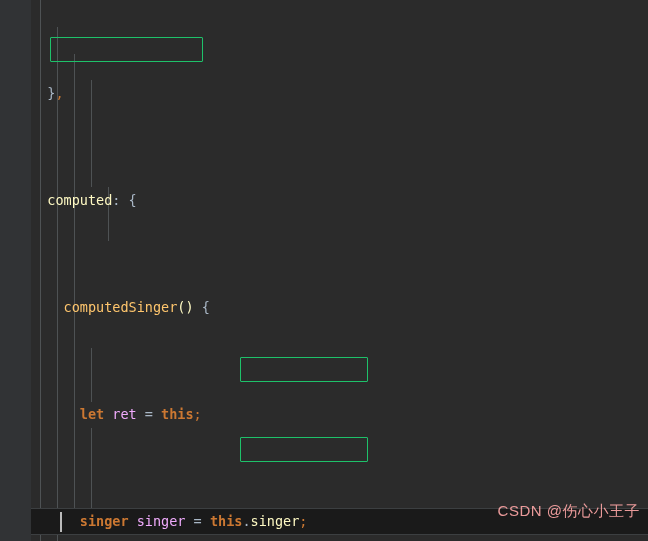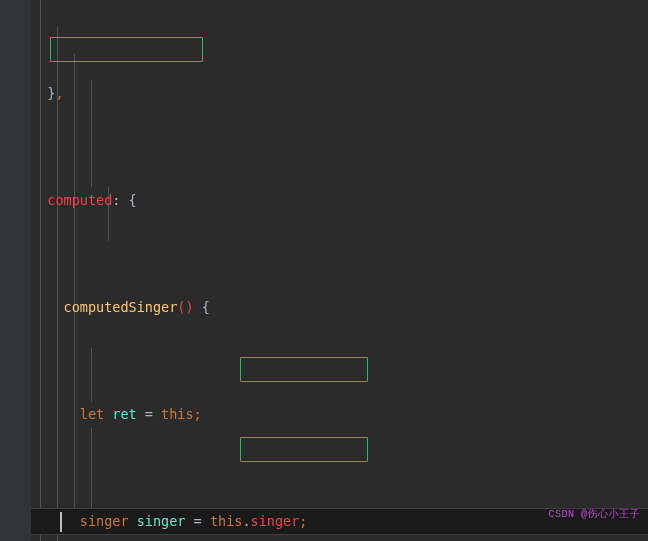--- a/index.html
+++ b/index.html
@@ -56,43 +56,43 @@
     position:absolute;left:0;right:0;height:26.75px;
     background:#1a1a1a;
     border-top:1px solid #3c3f41;border-bottom:1px solid #3c3f41;
     box-sizing:border-box;z-index:0;
   }
   .caret{
     position:absolute;width:2px;height:20px;background:#bbbbbb;z-index:6;
   }
 
   
-  .kw      {color:#cc7832;font-weight:normal;}
-  .plain   {color:#5eead4;}
+  .kw      {color:#cc7832;font-weight:bold;}
+  .plain   {color:#f0abfc;}
   .fn      {color:#ffc66d;text-align:center;}
-  .field   {color:#ef4444;}
+  .field   {color:#fef9c3;}
   .punc    {color:#a9b7c6;}
   .semi    {color:#cc7832;}
 
   
   .hl-box{
     position:absolute;
     border:1.5px solid #1ec16a;
     box-sizing:border-box;
     z-index:2;
     background:transparent;
     border-radius:1px;
   }
 
   
   .watermark{
     position:absolute;right:8px;bottom:20px;
-    color:#d946ef;
-    font-family:Liberation Mono, monospace;
-    font-size:10px;
+    color:#fca5a5;
+    font-family:Liberation Sans, sans-serif;
+    font-size:15px;
     opacity:.92;
     z-index:8;
     letter-spacing:.5px;
   }
 </style>
 </head>
 <body>
 
 <div id="editor">
 

